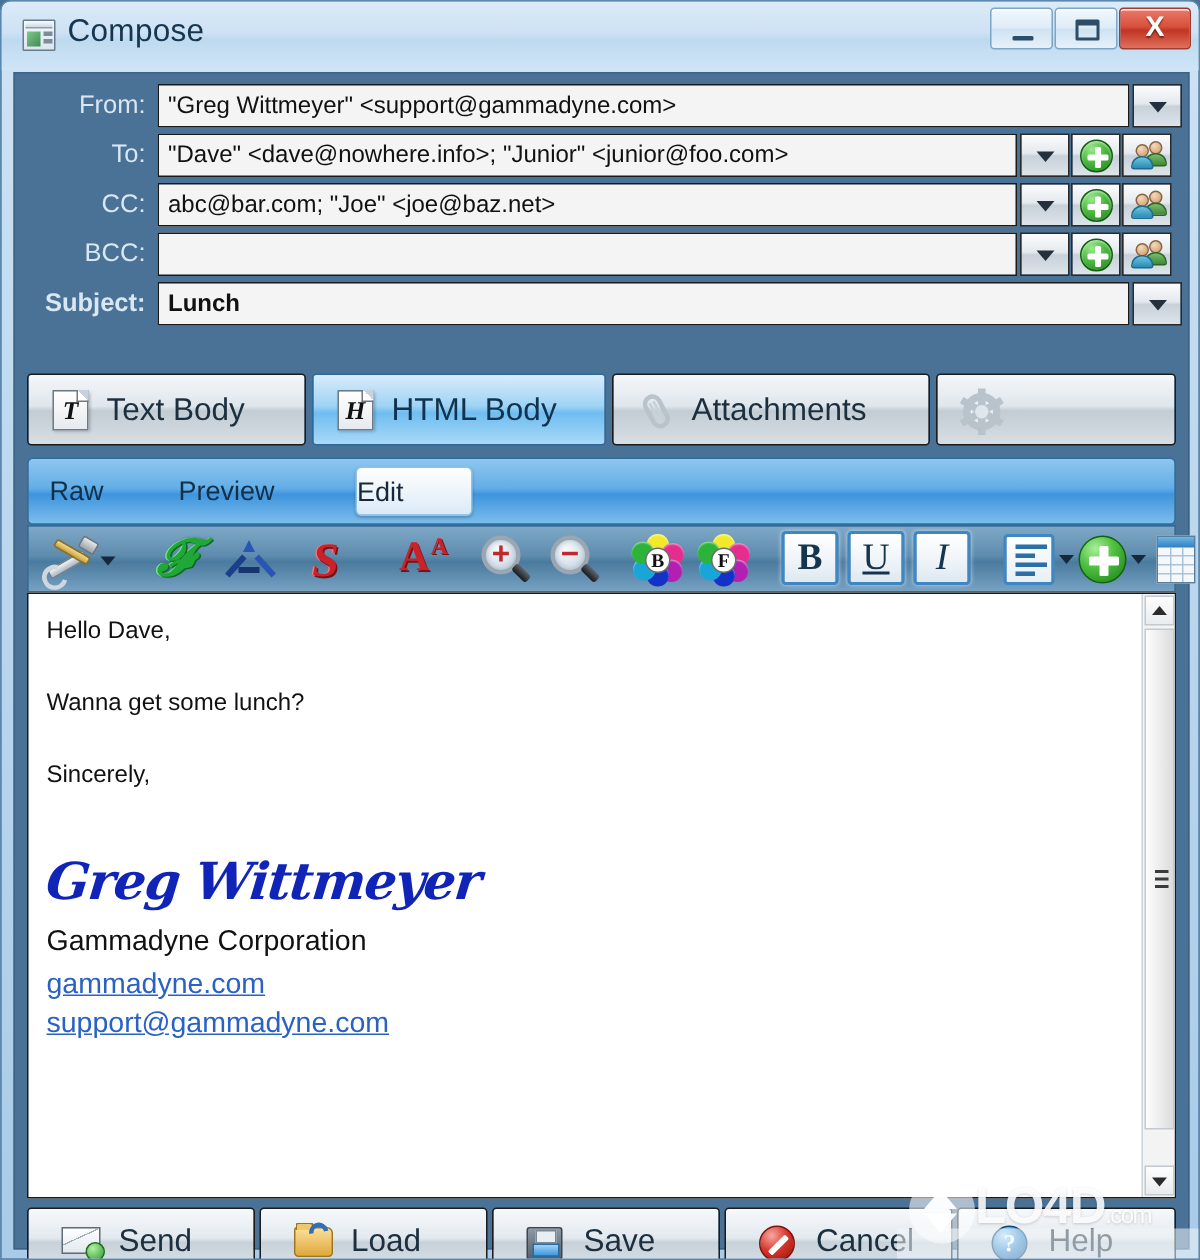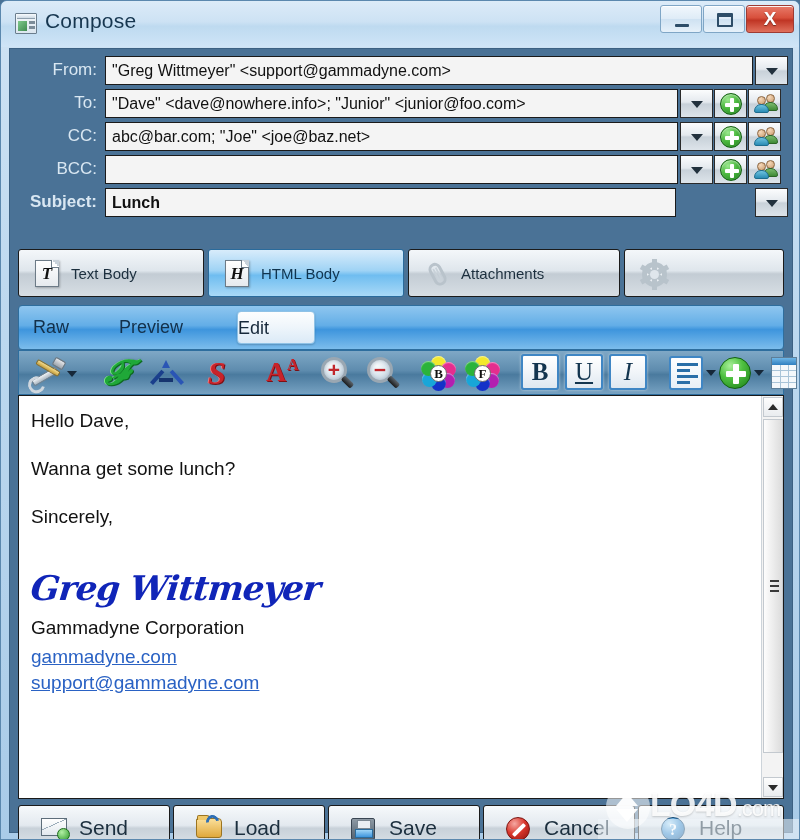--- a/index.html
+++ b/index.html
@@ -157,21 +157,21 @@
     background: linear-gradient(to bottom, #f4f7fa 0%, #dfe6ec 45%, #c3ccd4 52%, #d7dee4 100%);
     border-radius: 3px;
     cursor: default;
   }
   .tab.active {
     background: linear-gradient(to bottom, #d8ecfb 0%, #9fd3f5 45%, #6fbdf0 55%, #a9d9f7 100%);
     border:1px solid #2a6b9c;
   }
   .tab .tlabel {
     position:absolute; left:52px; top:0; height:48px; line-height:47px;
-    font-size:15px; color:#1c2f3e;
+    font-size:21px; color:#1c2f3e;
   }
   .tab.active .tlabel { color:#10344f; }
   .tab .ticon { position:absolute; left:14px; top:9px; width:30px; height:30px; }
 
   .docicon {
     position:absolute; left:2px; top:1px; width:24px; height:27px;
     background: linear-gradient(to bottom,#ffffff,#e6eaee);
     border:1px solid #6d7b87;
     box-shadow: 1px 1px 2px rgba(0,0,0,.25);
   }
@@ -400,21 +400,21 @@
 
   
   #bodywrap {
     position:absolute; left:8px; top:346px; width:766px; height:404px;
     background:#ffffff; border:1px solid #1a1a1a;
   }
   #bodytext {
     position:absolute; left:0; top:0; right:22px; bottom:0;
     padding:14px 12px; overflow:hidden;
   }
-  .bline { font-size:19px; color:#111; margin:0 0 26px 0; line-height:22px; }
+  .bline { font-size:16px; color:#111; margin:0 0 26px 0; line-height:22px; }
   .sigline { font-size:19px; color:#111; margin:0 0 4px 0; line-height:24px; }
   #sig-name {
     font-family:"DejaVu Serif", serif;
     font-style:italic; font-weight:bold;
     font-size:34px; color:#1025b8;
     letter-spacing:-1px;
     margin:14px 0 8px 0; line-height:40px;
     transform: skewX(-6deg);
     transform-origin: left center;
     display:inline-block;
@@ -498,21 +498,21 @@
   #watermark {
     position:absolute; left:597px; top:778px; width:203px; height:62px;
     pointer-events:none;
   }
   #wm-text {
     position:absolute; left:52px; top:6px;
     font-size:34px; font-weight:bold; color:rgba(255,255,255,.88);
     font-family:"Liberation Sans", sans-serif; letter-spacing:-1px;
     text-shadow: 0 1px 2px rgba(0,0,0,.18);
   }
-  #wm-text .sm { font-size:22px; font-weight:normal; }
+  #wm-text .sm { font-size:16px; font-weight:normal; }
   #wm-circle {
     position:absolute; left:8px; top:6px; width:44px; height:44px;
     border-radius:50%; background:rgba(255,255,255,.55);
   }
   #wm-circle:before {
     content:""; position:absolute; left:10px; top:8px; width:0; height:0;
     border-left:11px solid transparent; border-right:11px solid transparent;
     border-bottom:13px solid rgba(255,255,255,.95);
   }
   #wm-circle:after {
@@ -615,21 +615,21 @@
               <div class="body"></div>
             </div>
             <div class="person p-front">
               <div class="head"></div>
               <div class="body"></div>
             </div>
           </div>
         </div>
         <div class="field-row" style="top: 136px; width: 766px; font-weight: bold;">
           <div class="field-label">Subject:</div>
-          <div class="field-input" style="left: 95px; width: 571px;">Lunch</div>
+          <div class="field-input" style="left: 95px; width: 648px;">Lunch</div>
           <div class="fbtn" style="left: 745px;">
             <div class="caret-dn"></div>
           </div>
         </div>
       </div>
 
     <div id="tabbar">
         <div class="tab" style="left: 0px; width: 186px;">
           <div class="ticon">
             <div class="docicon">

